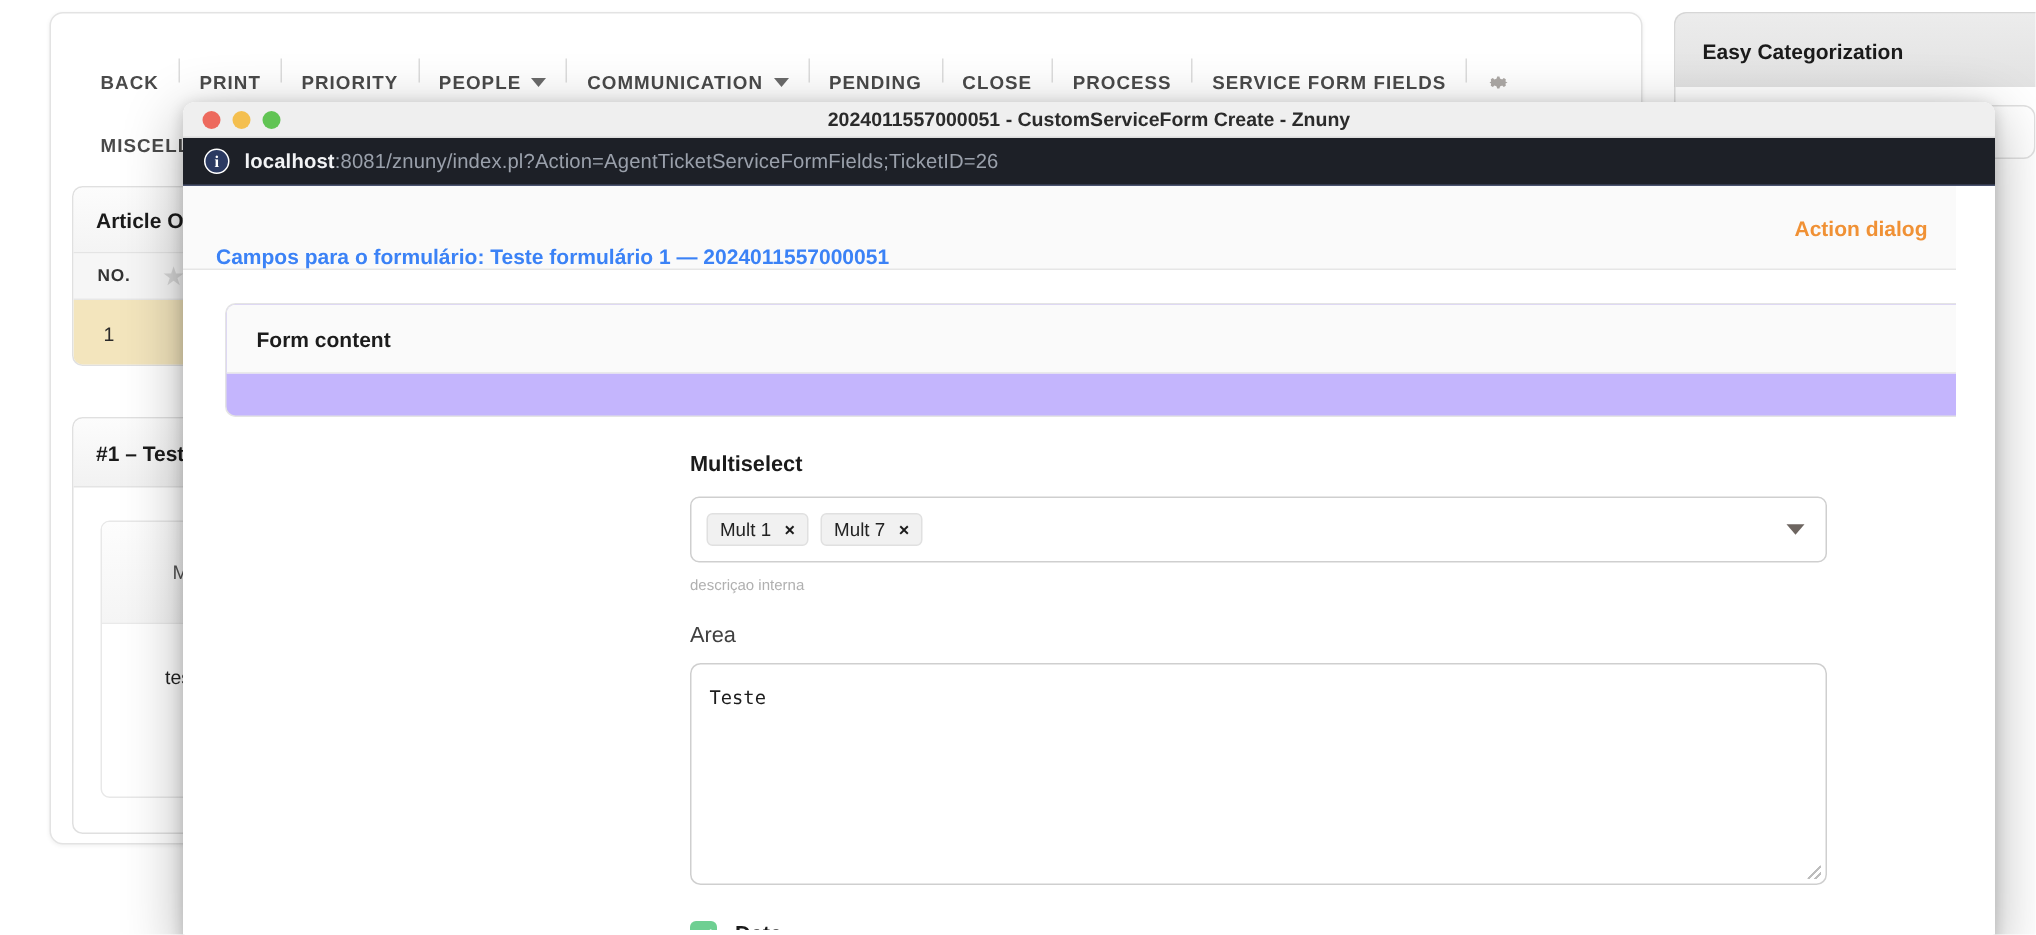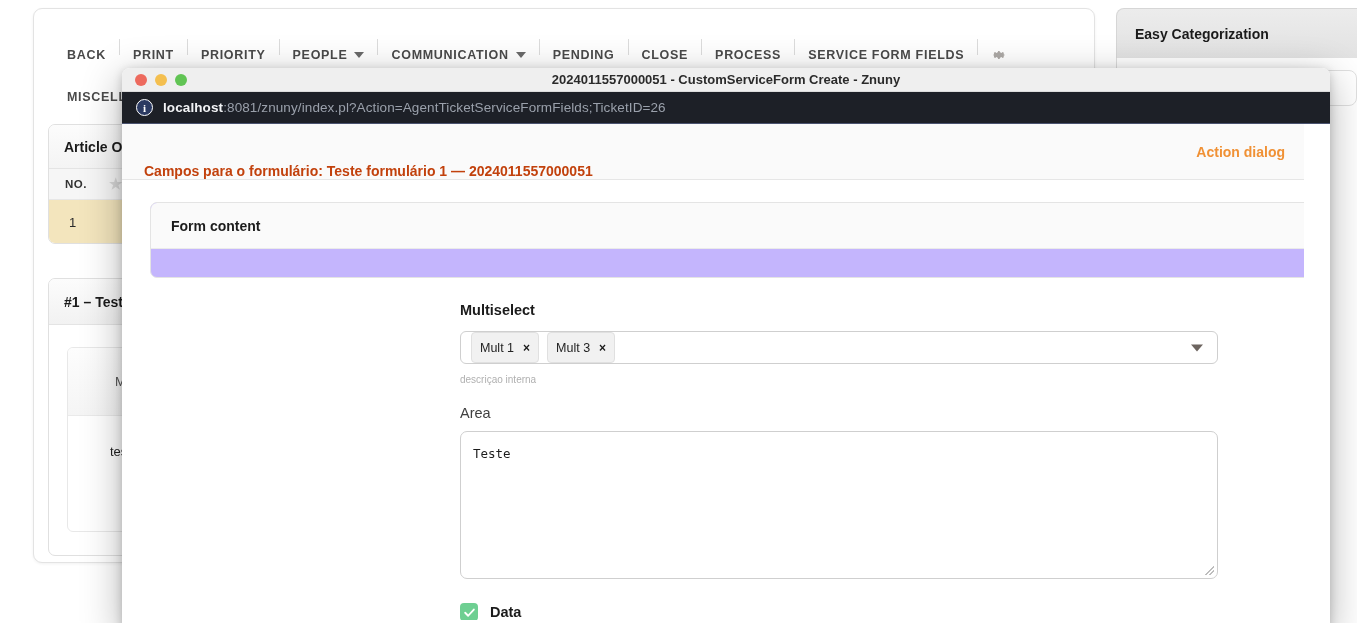--- a/index.html
+++ b/index.html
@@ -153,21 +153,21 @@
 
   
   .win-body { position: relative; height: 496px; background: #ffffff; overflow: hidden; }
 
   .dlg-header {
     height: 56px; background: #fafafa;
     border-bottom: 1px solid #e6e6e6;
     display: flex; align-items: center; justify-content: space-between;
     padding: 0 45px 0 22px;
   }
-  .dlg-title { font-size: 14px; font-weight: bold; color: #c2410c; margin-top: 38px; }
+  .dlg-title { font-size: 14px; font-weight: bold; color: #3b82f6; margin-top: 38px; }
   .dlg-close { font-size: 14px; font-weight: bold; color: #f09135; cursor: pointer; }
 
   .dlg-scroll { position: relative; height: 440px; padding: 22px 0 0 0; }
 
   .form-panel {
     margin-left: 28px; width: 1356px;
     border: 1px solid #e4e4e4; border-radius: 7px;
     background: #c4b5fd; overflow: hidden;
   }
   .form-panel-head {
@@ -180,22 +180,22 @@
   .fields { margin-left: 338px; width: 758px; padding-top: 24px; }
 
   .field-label-strong {
     font-size: 14.5px; font-weight: bold; color: #1b1b1b; margin-bottom: 13px;
   }
   .field-label-muted {
     font-size: 14.5px; color: #404040; margin-bottom: 10px;
   }
 
   .multiselect {
-    height: 33px; border: 1px solid #cfcfcf; border-radius: 6px;
-    display: flex; padding: 0 10px; gap: 8px;
+    height: 44px; border: 1px solid #cfcfcf; border-radius: 6px;
+    display: flex; align-items: center; padding: 0 10px; gap: 8px;
     background: #fff; position: relative;
   }
   .chip {
     display: inline-flex; align-items: center; gap: 9px;
     background: #f1f1f1; border: 1px solid #e0e0e0; border-radius: 4px;
     padding: 3px 8px; font-size: 12.5px; color: #232323;
   }
   .chip-x { font-size: 12px; font-weight: bold; color: #1a1a1a; cursor: pointer; }
   .ms-arrow {
     position: absolute; right: 14px; top: 50%; transform: translateY(-50%);
@@ -359,21 +359,21 @@
 
         <div class="fields">
 
           <div class="field-label-strong">Multiselect</div>
           <div class="multiselect">
             <span class="chip">
               <span>Mult 1</span>
               <span class="chip-x">×</span>
             </span>
             <span class="chip">
-              <span>Mult 3</span>
+              <span>Mult 7</span>
               <span class="chip-x">×</span>
             </span>
             <i class="ms-arrow"></i>
           </div>
           <div class="helper">descriçao interna</div>
 
           <div class="field-label-muted">Area</div>
           <div class="textarea-box">
             <span>Teste</span>
             <span class="resize-grip"></span>

